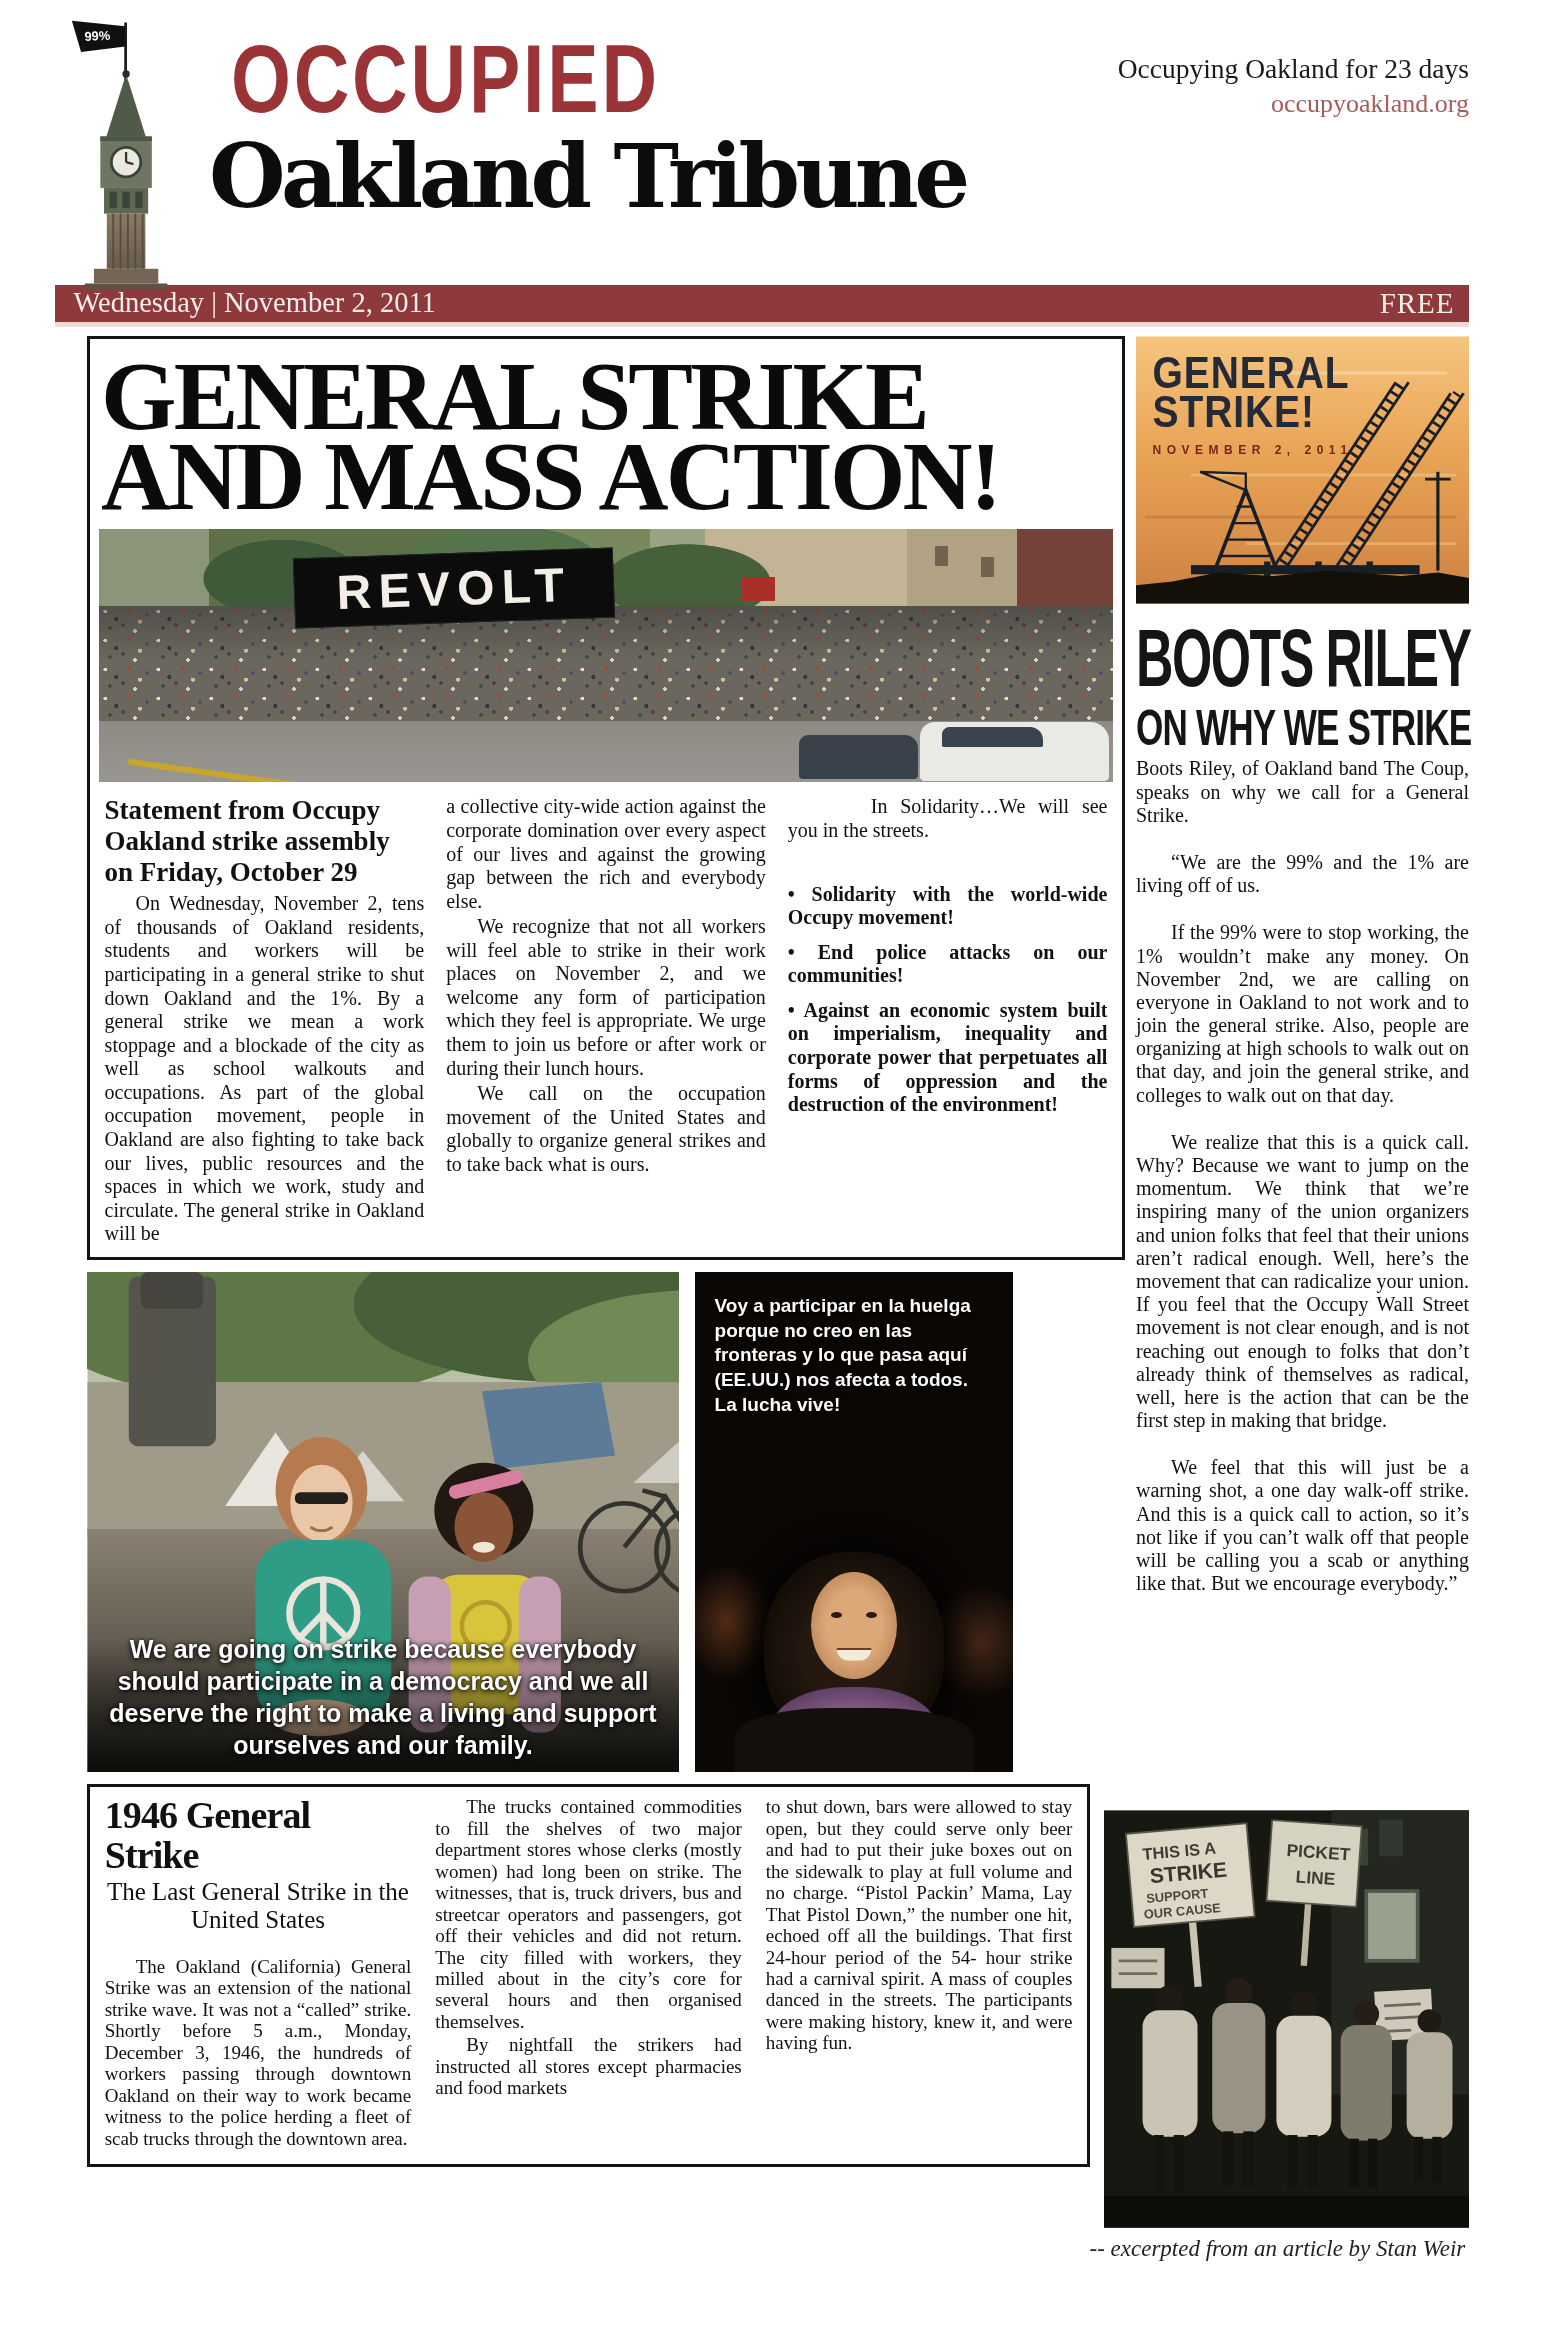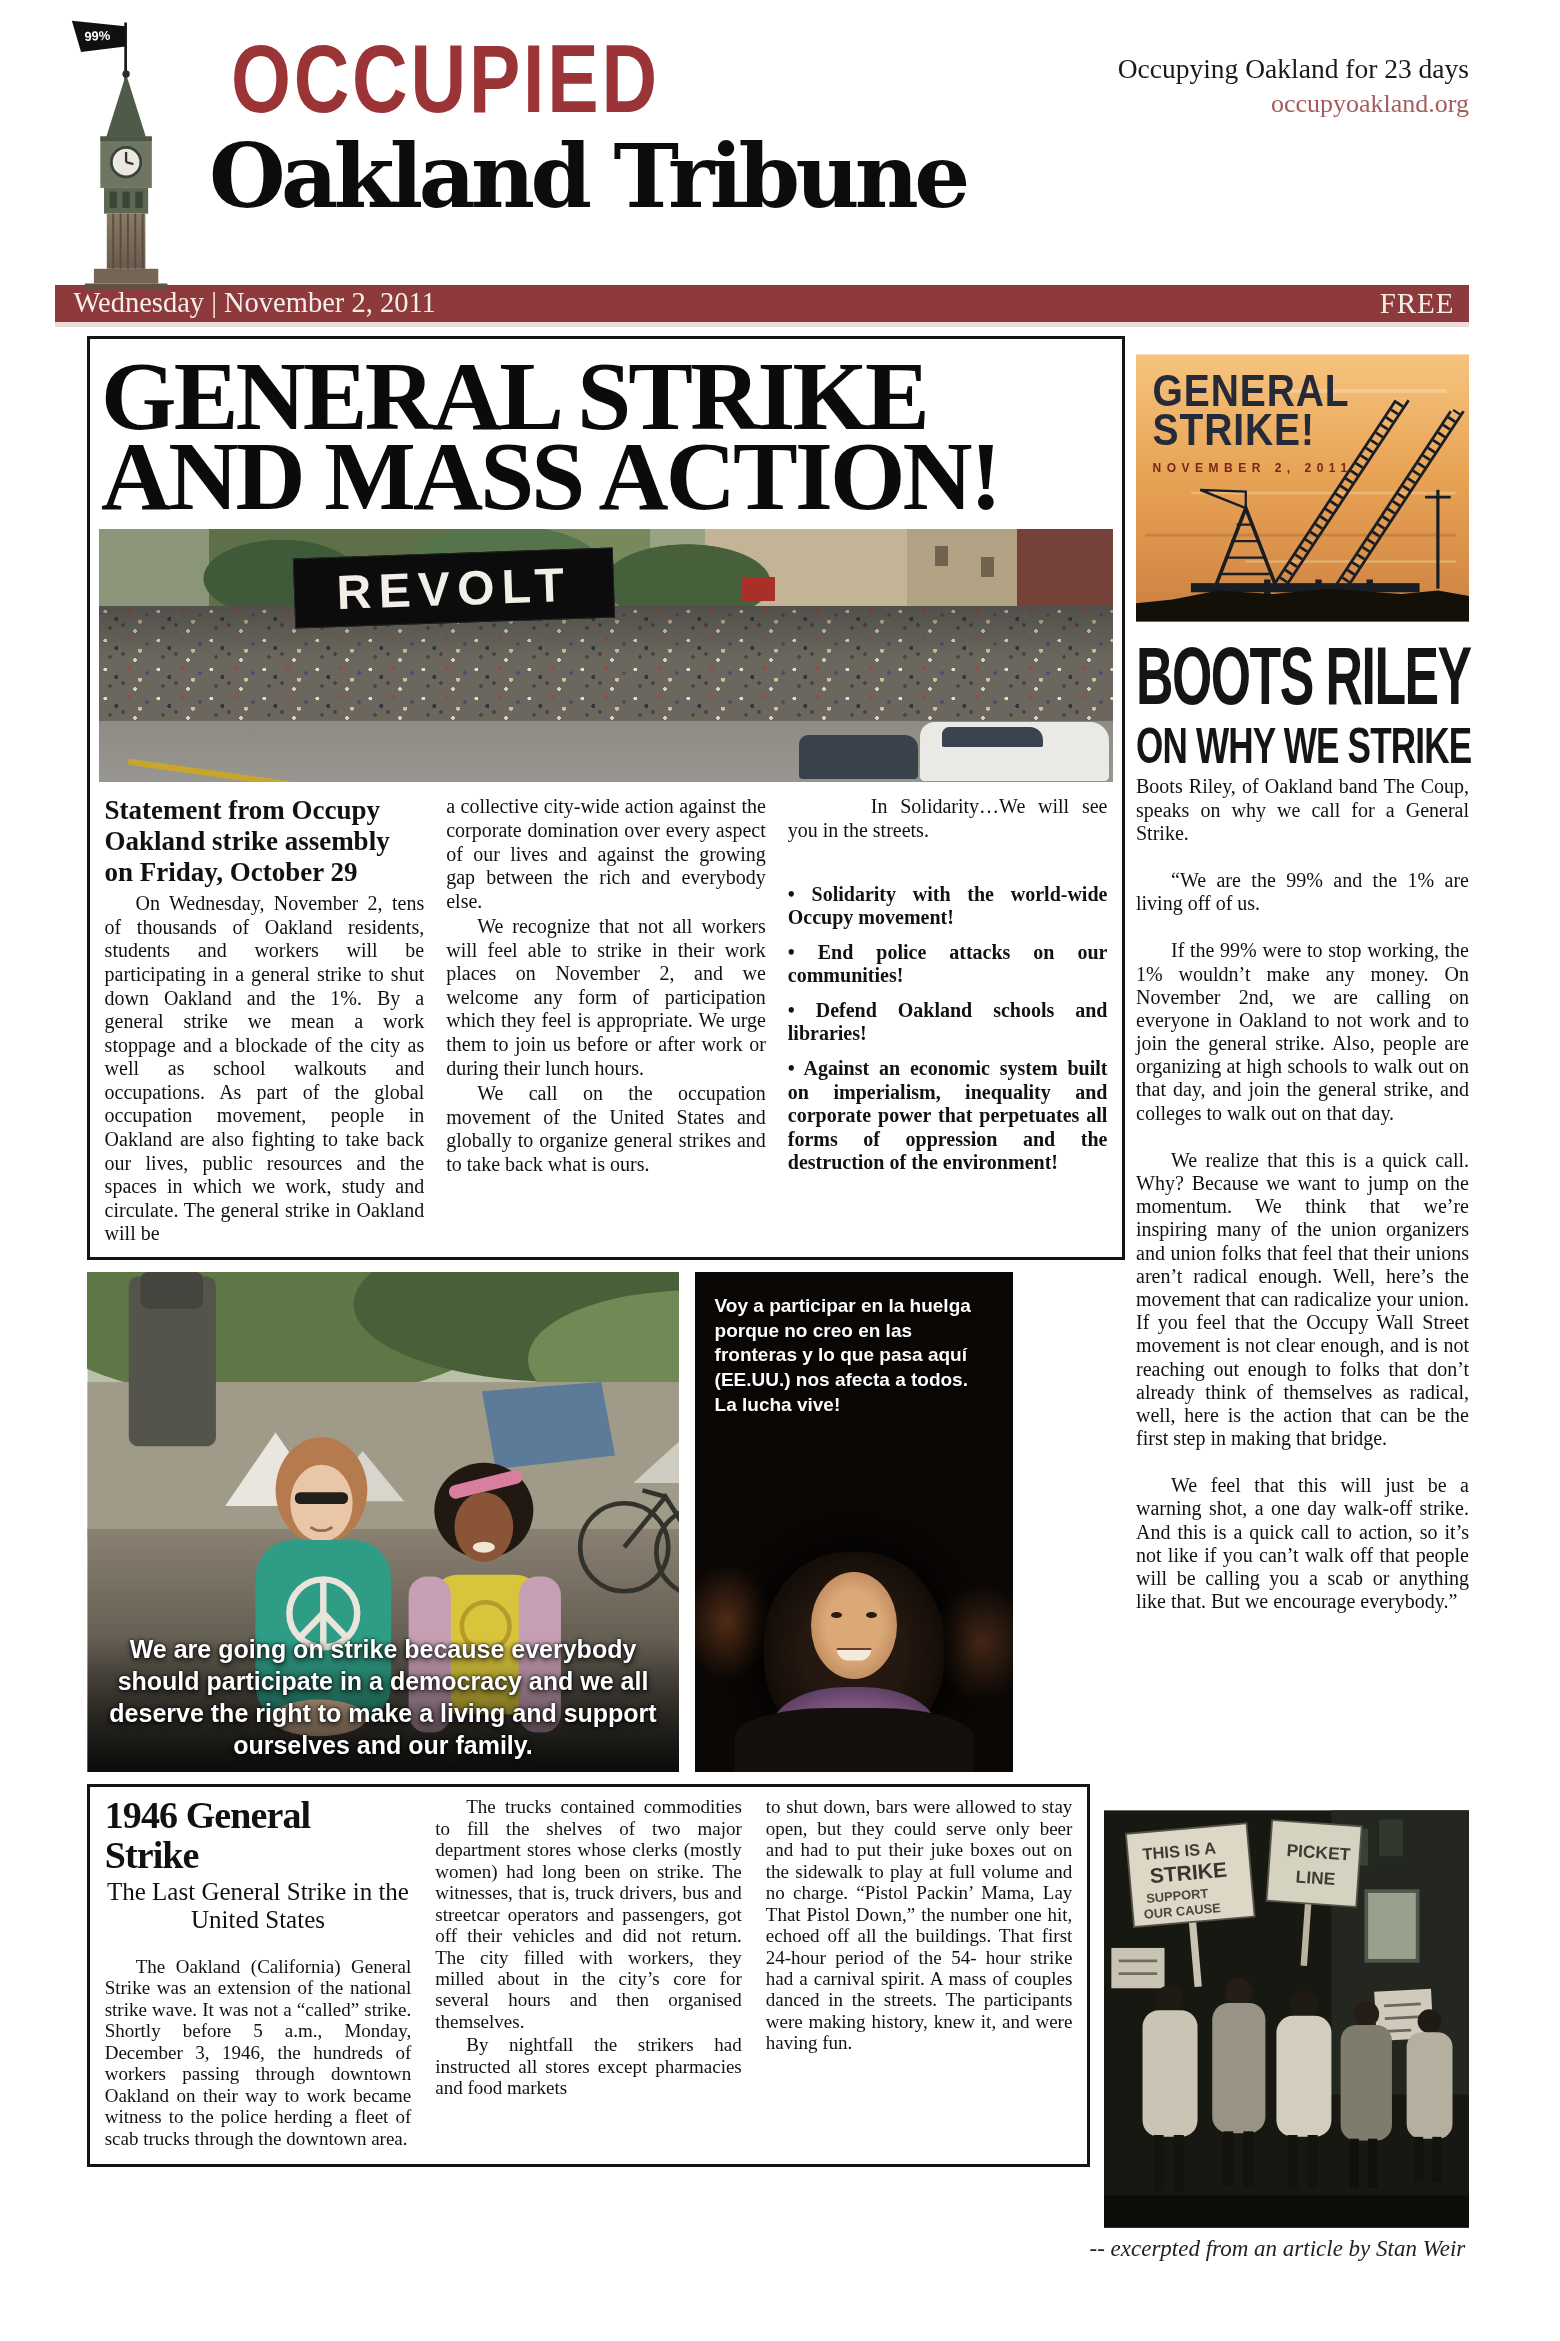--- a/index.html
+++ b/index.html
@@ -131,21 +131,21 @@
   .np-body { position:absolute; left:50%; bottom:-9.2px; width:239px; height:73px; transform:translateX(-50%);
     background:#130f0c; border-radius:40% 40% 0 0; }
   .night-caption {
     position:absolute; left:20px; right:22px; top:22px; text-align:left;
     font-family:"Liberation Sans", sans-serif; font-weight:bold; color:#fdfdfd;
     font-size:19px; line-height:1.3; text-shadow:0 1.8px 4.6px rgba(0,0,0,.9);
   }
 
   
   .sidebar { width:333px; }
-  .poster { position:relative; width:337px; height:268px;margin-top:18px; }
+  .poster { position:relative; width:337px; height:268px; }
   .poster svg { display:block; }
   .poster-text { position:absolute; left:16.5px; top:14.7px; }
   .poster-line {
     font-family:"Liberation Sans", sans-serif; font-weight:bold; font-size:39px;
     color:#252a38; line-height:1.02; letter-spacing:0.9px; transform:scaleY(1.12);
     transform-origin:top left; width:max-content;
   }
   .poster-date { font-family:"Liberation Sans", sans-serif; font-weight:bold;
     font-size:12px; letter-spacing:5.5px; color:#7c241b; margin-top:13px; }
   .br1 {
@@ -257,21 +257,20 @@
           </div>
           <div class="col">
             <p>a collective city-wide action against the corporate domination over every aspect of our lives and against the growing gap between the rich and everybody else.</p>
             <p class="indent mt">We recognize that not all workers will feel able to strike in their work places on November 2, and we welcome any form of participation which they feel is appropriate. We urge them to join us before or after work or during their lunch hours.</p>
             <p class="indent mt">We call on the occupation movement of the United States and globally to organize general strikes and to take back what is ours.</p>
           </div>
           <div class="col">
             <p class="lead3">In Solidarity…We will see you in the streets.</p>
             <p class="bullet">•  Solidarity with the world-wide Occupy movement!</p>
             <p class="bullet">•  End police attacks on our communities!</p>
-            <p class="bullet">•  Defend Oakland schools and libraries!</p>
             <p class="bullet">•  Against an economic system built on imperialism, inequality and corporate power that perpetuates all forms of oppression and the destruction of the environment!</p>
           </div>
         </div>
       </section>
 
       <div class="photo-row">
         <figure class="camp-photo">
           <svg width="668" height="500" viewBox="0 0 727 545">
             <defs>
               <linearGradient id="fgGrad" x1="0" y1="0" x2="0" y2="1">

